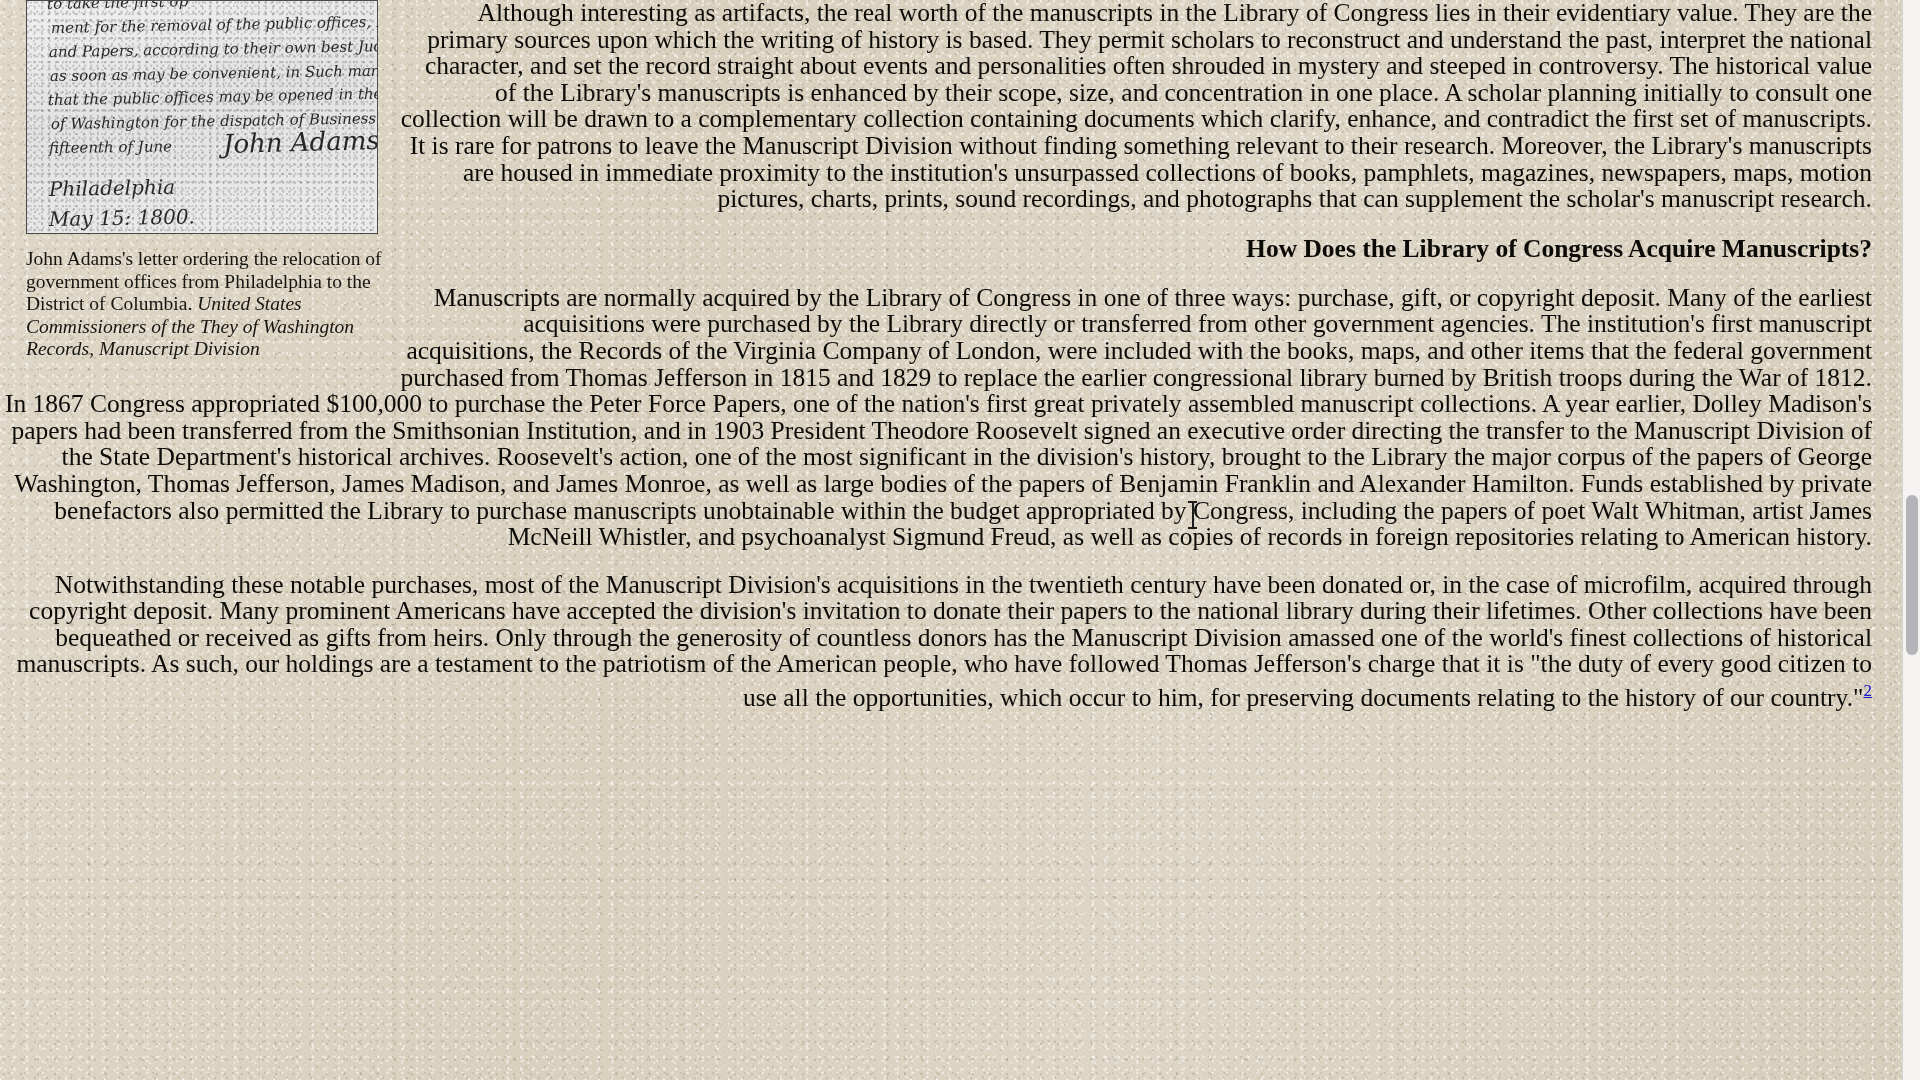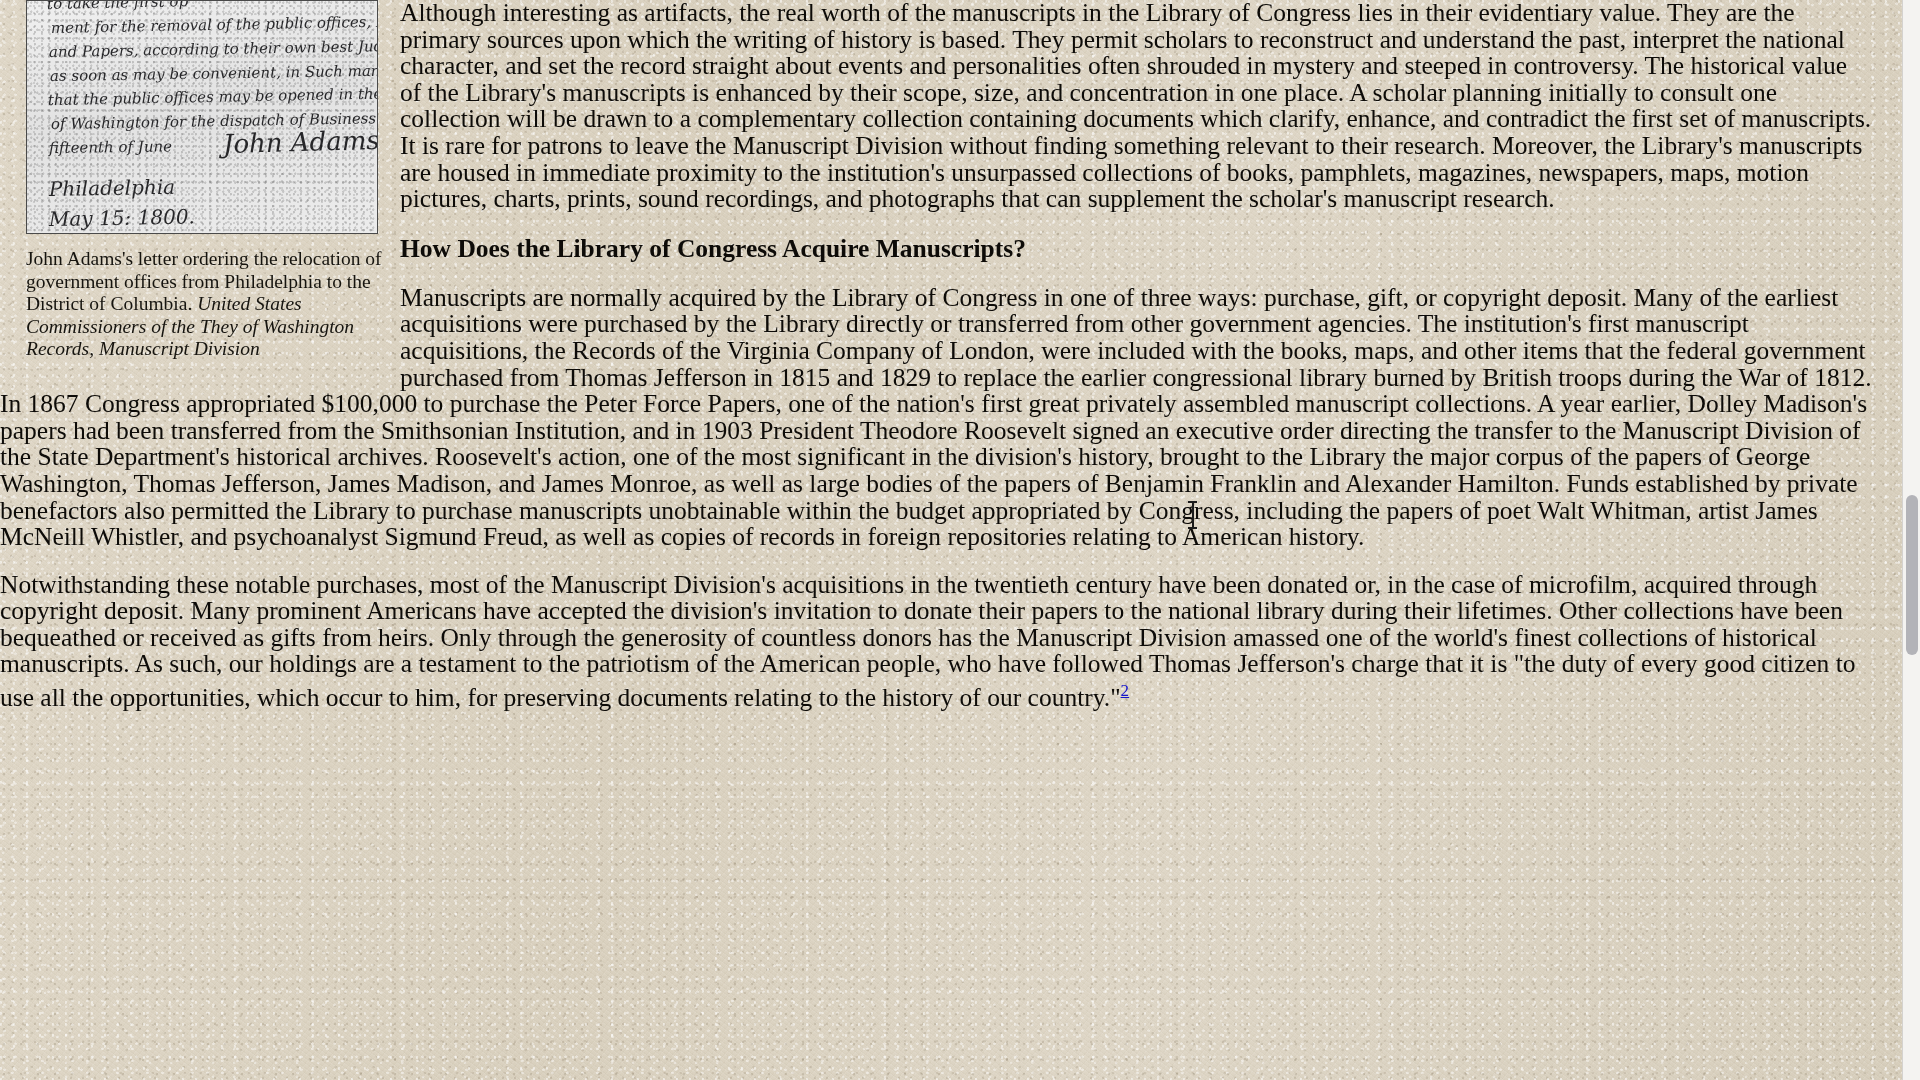--- a/index.html
+++ b/index.html
@@ -95,21 +95,21 @@
   }
   .figure-caption .src {
     font-style: italic;
   }
 
   
   .prose {
     font-size: 25.5px;
     line-height: 26.6px;
     color: #0d0b08;
-    text-align: left;
+    text-align: right;
     margin: 0;
     padding: 0 30px 0 0;
   }
   .prose p {
     margin: 0 0 21px 0;
   }
 
   h2.section-head {
     font-size: 25.5px;
     line-height: 28px;

